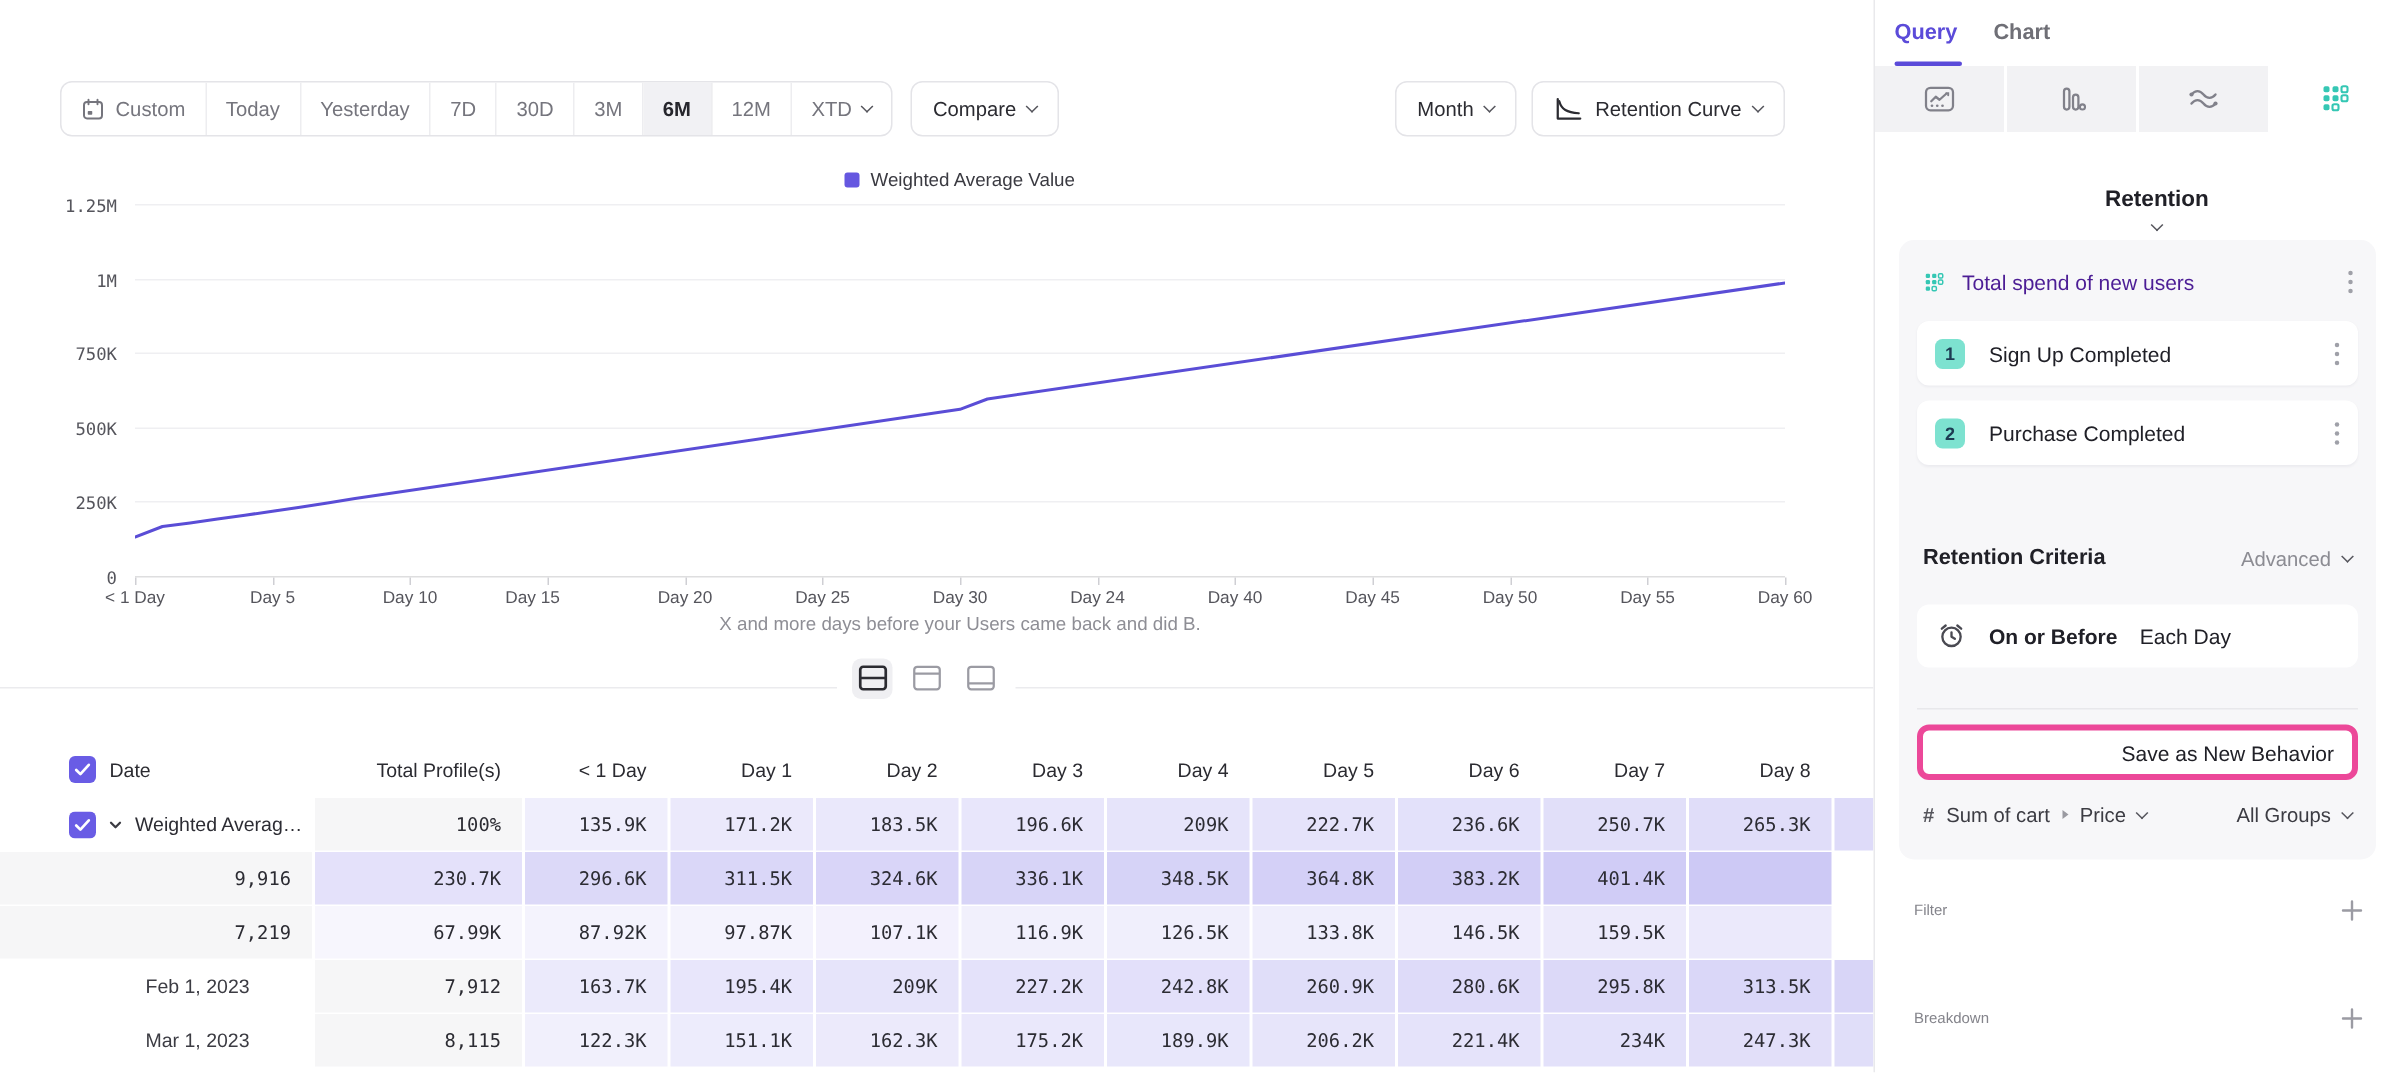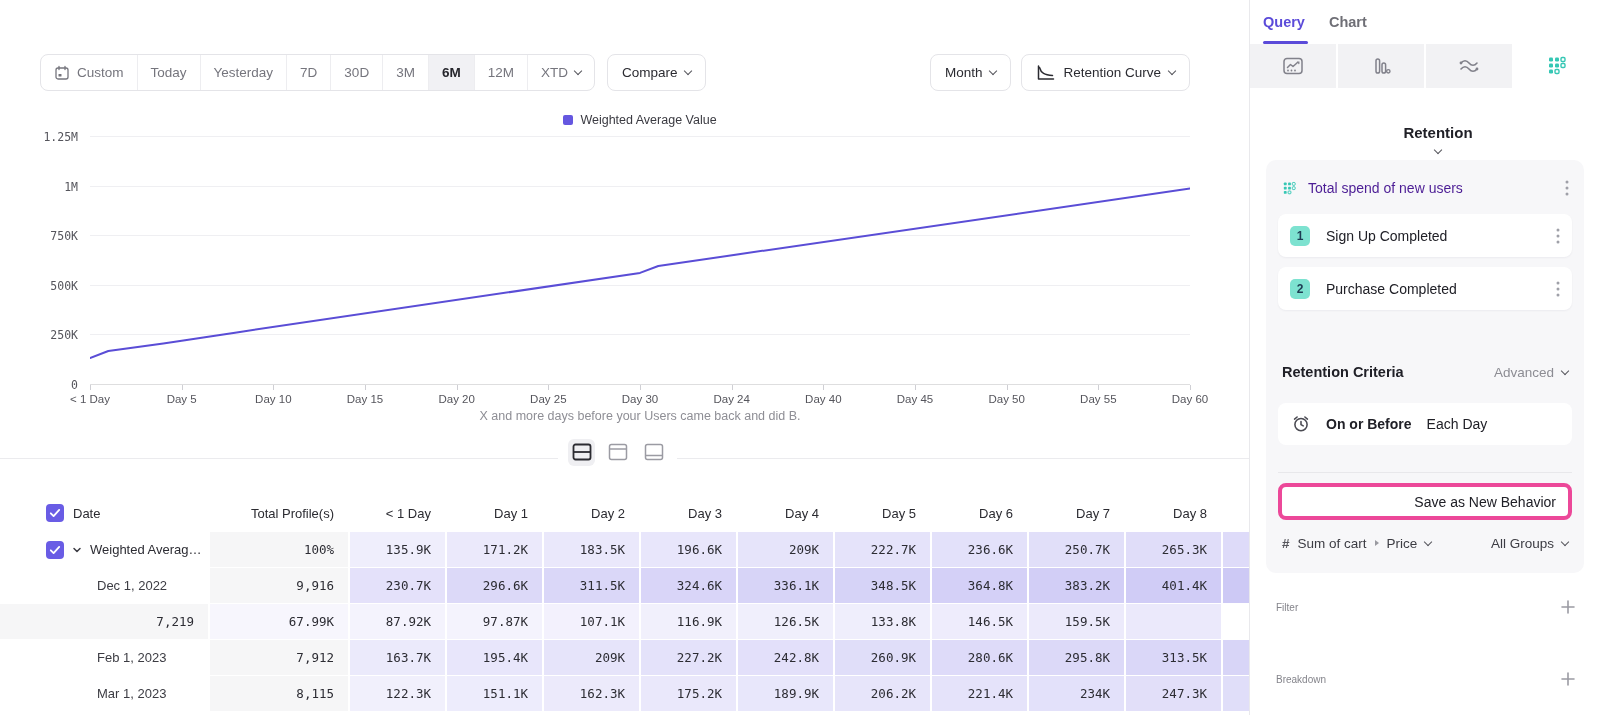--- a/index.html
+++ b/index.html
@@ -184,21 +184,21 @@
         <polyline id="retline" fill="none" stroke-width="2" stroke-linejoin="round" stroke-linecap="round" stroke="#5a4dd6" points="0.0,221.0 18.3,214.0 36.7,211.6 55.0,209.0 73.3,206.5 91.7,203.8 110.0,201.1 128.3,198.3 146.7,195.4 550.0,135.9 568.3,129.0 1100.0,51.6"></polyline>
       </svg>
       <div class="xaxis" id="xaxis">
           <div class="xtick" style="left:0px"></div>
           <div class="xlab" style="left:0px">&lt; 1 Day</div>
           <div class="xtick" style="left:91.66666666666666px"></div>
           <div class="xlab" style="left:91.66666666666666px">Day 5</div>
           <div class="xtick" style="left:183.33333333333331px"></div>
           <div class="xlab" style="left:183.33333333333331px">Day 10</div>
           <div class="xtick" style="left:275px"></div>
-          <div class="xlab" style="left:275px">Day 15</div>
+          <div class="xlab" style="left:265px">Day 15</div>
           <div class="xtick" style="left:366.66666666666663px"></div>
           <div class="xlab" style="left:366.66666666666663px">Day 20</div>
           <div class="xtick" style="left:458.33333333333337px"></div>
           <div class="xlab" style="left:458.33333333333337px">Day 25</div>
           <div class="xtick" style="left:550px"></div>
           <div class="xlab" style="left:550px">Day 30</div>
           <div class="xtick" style="left:641.6666666666667px"></div>
           <div class="xlab" style="left:641.6666666666667px">Day 24</div>
           <div class="xtick" style="left:733.3333333333333px"></div>
           <div class="xlab" style="left:733.3333333333333px">Day 40</div>
@@ -276,23 +276,20 @@
             <div class="c-num" style="background:rgba(104,91,226,0.143)">183.5K</div>
             <div class="c-num" style="background:rgba(104,91,226,0.154)">196.6K</div>
             <div class="c-num" style="background:rgba(104,91,226,0.163)">209K</div>
             <div class="c-num" style="background:rgba(104,91,226,0.174)">222.7K</div>
             <div class="c-num" style="background:rgba(104,91,226,0.185)">236.6K</div>
             <div class="c-num" style="background:rgba(104,91,226,0.196)">250.7K</div>
             <div class="c-num" style="background:rgba(104,91,226,0.207)">265.3K</div>
             <div class="c-num" style="background:rgba(104,91,226,0.220)"></div>
           </div>
           <div class="grid-row trow">
-            <div class="c-date sub">
-              <span>Dec 1, 2022</span>
-            </div>
             <div class="c-num c-total">9,916</div>
             <div class="c-num" style="background:rgba(104,91,226,0.180)">230.7K</div>
             <div class="c-num" style="background:rgba(104,91,226,0.232)">296.6K</div>
             <div class="c-num" style="background:rgba(104,91,226,0.243)">311.5K</div>
             <div class="c-num" style="background:rgba(104,91,226,0.254)">324.6K</div>
             <div class="c-num" style="background:rgba(104,91,226,0.263)">336.1K</div>
             <div class="c-num" style="background:rgba(104,91,226,0.272)">348.5K</div>
             <div class="c-num" style="background:rgba(104,91,226,0.285)">364.8K</div>
             <div class="c-num" style="background:rgba(104,91,226,0.299)">383.2K</div>
             <div class="c-num" style="background:rgba(104,91,226,0.314)">401.4K</div>

